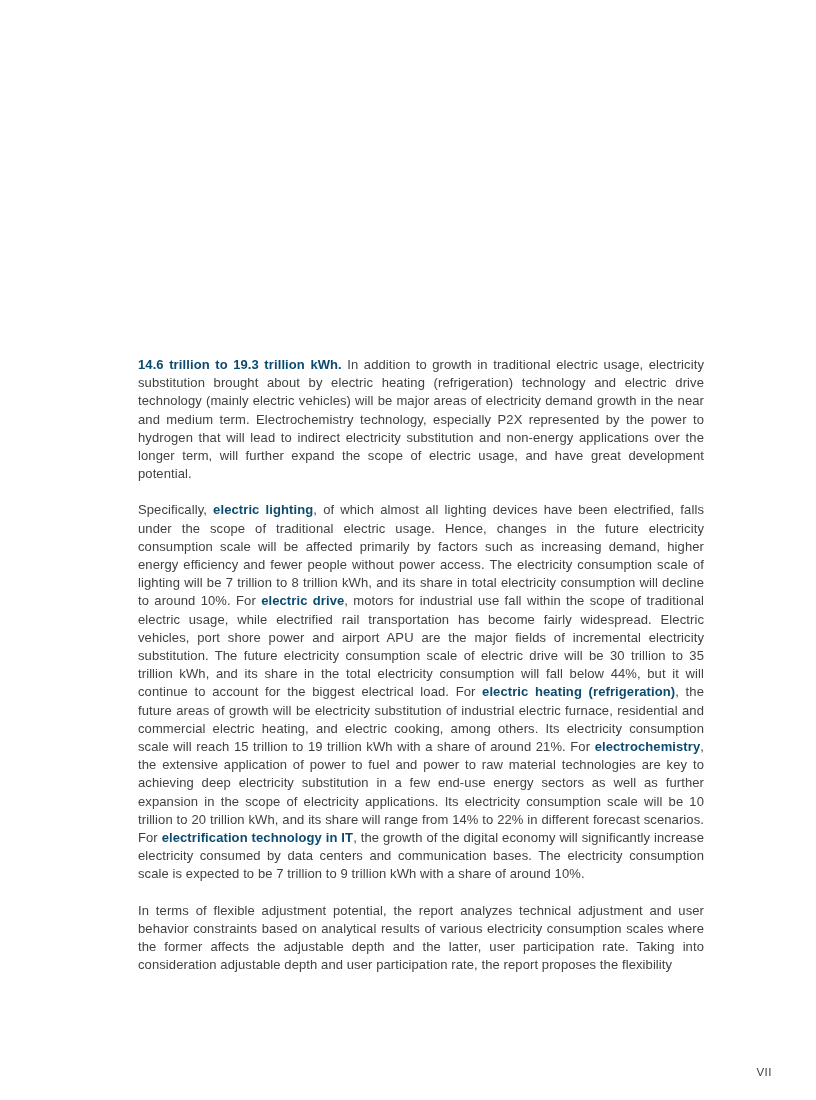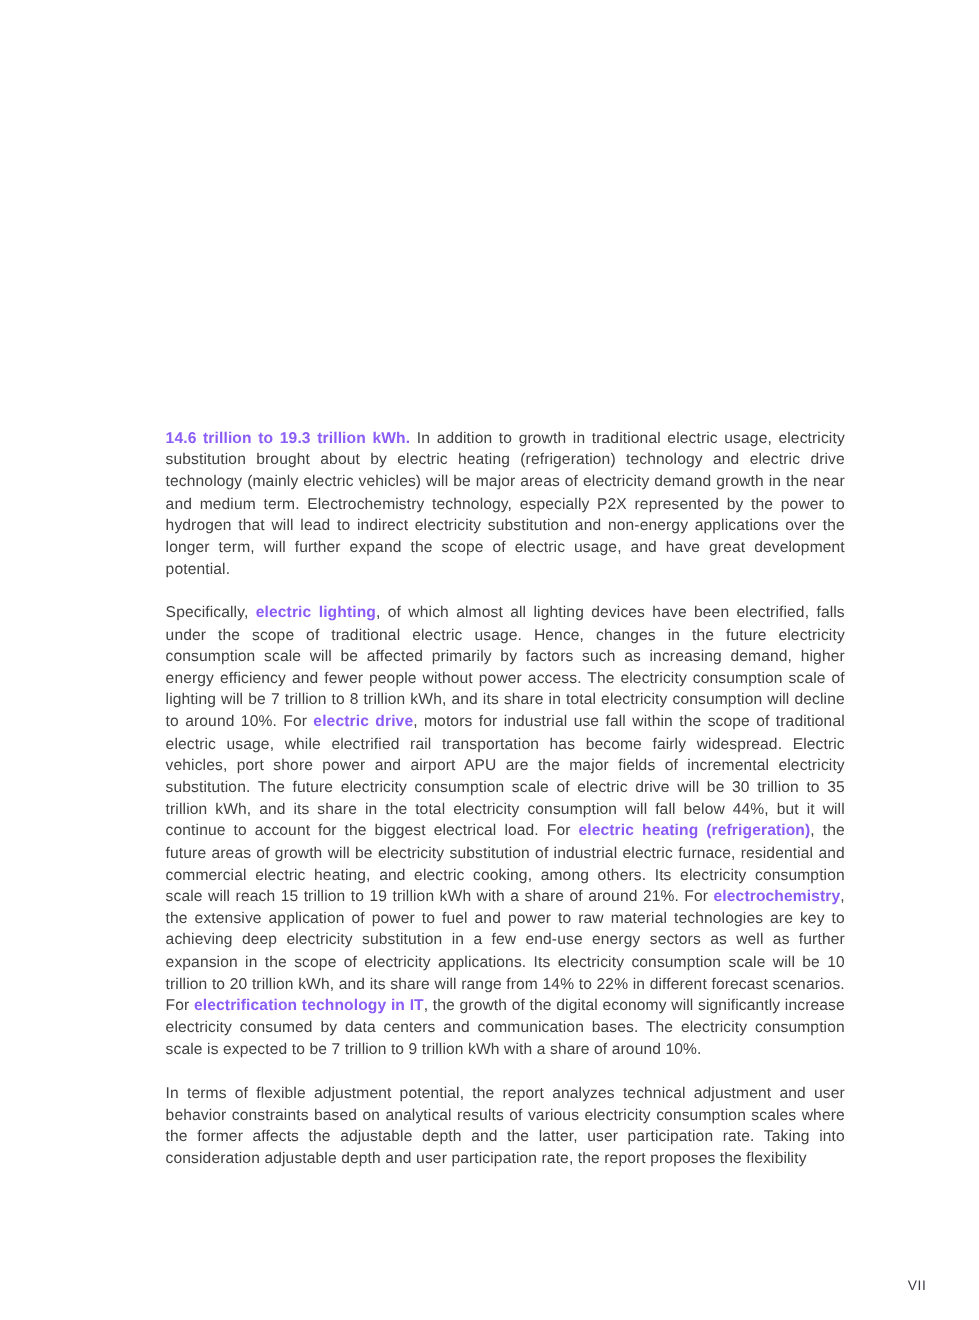--- a/index.html
+++ b/index.html
@@ -24,21 +24,21 @@
     color: #414141;
     font-size: 13px;
     line-height: 18.2px;
     text-align: justify;
     letter-spacing: 0.1px;
   }
   .text-block p {
     margin: 0 0 18px 0;
   }
   .text-block p:last-child { margin-bottom: 0; }
-  .bold { font-weight: bold; color: #8b5cf6; }
+  .bold { font-weight: bold; color: #0c4a6e; }
   .page-number {
     position: absolute;
     right: 44px;
     top: 1026px;
     font-size: 11.5px;
     color: #3c3c46;
     letter-spacing: 0.5px;
     margin-top: 40px;
   }
 </style>

